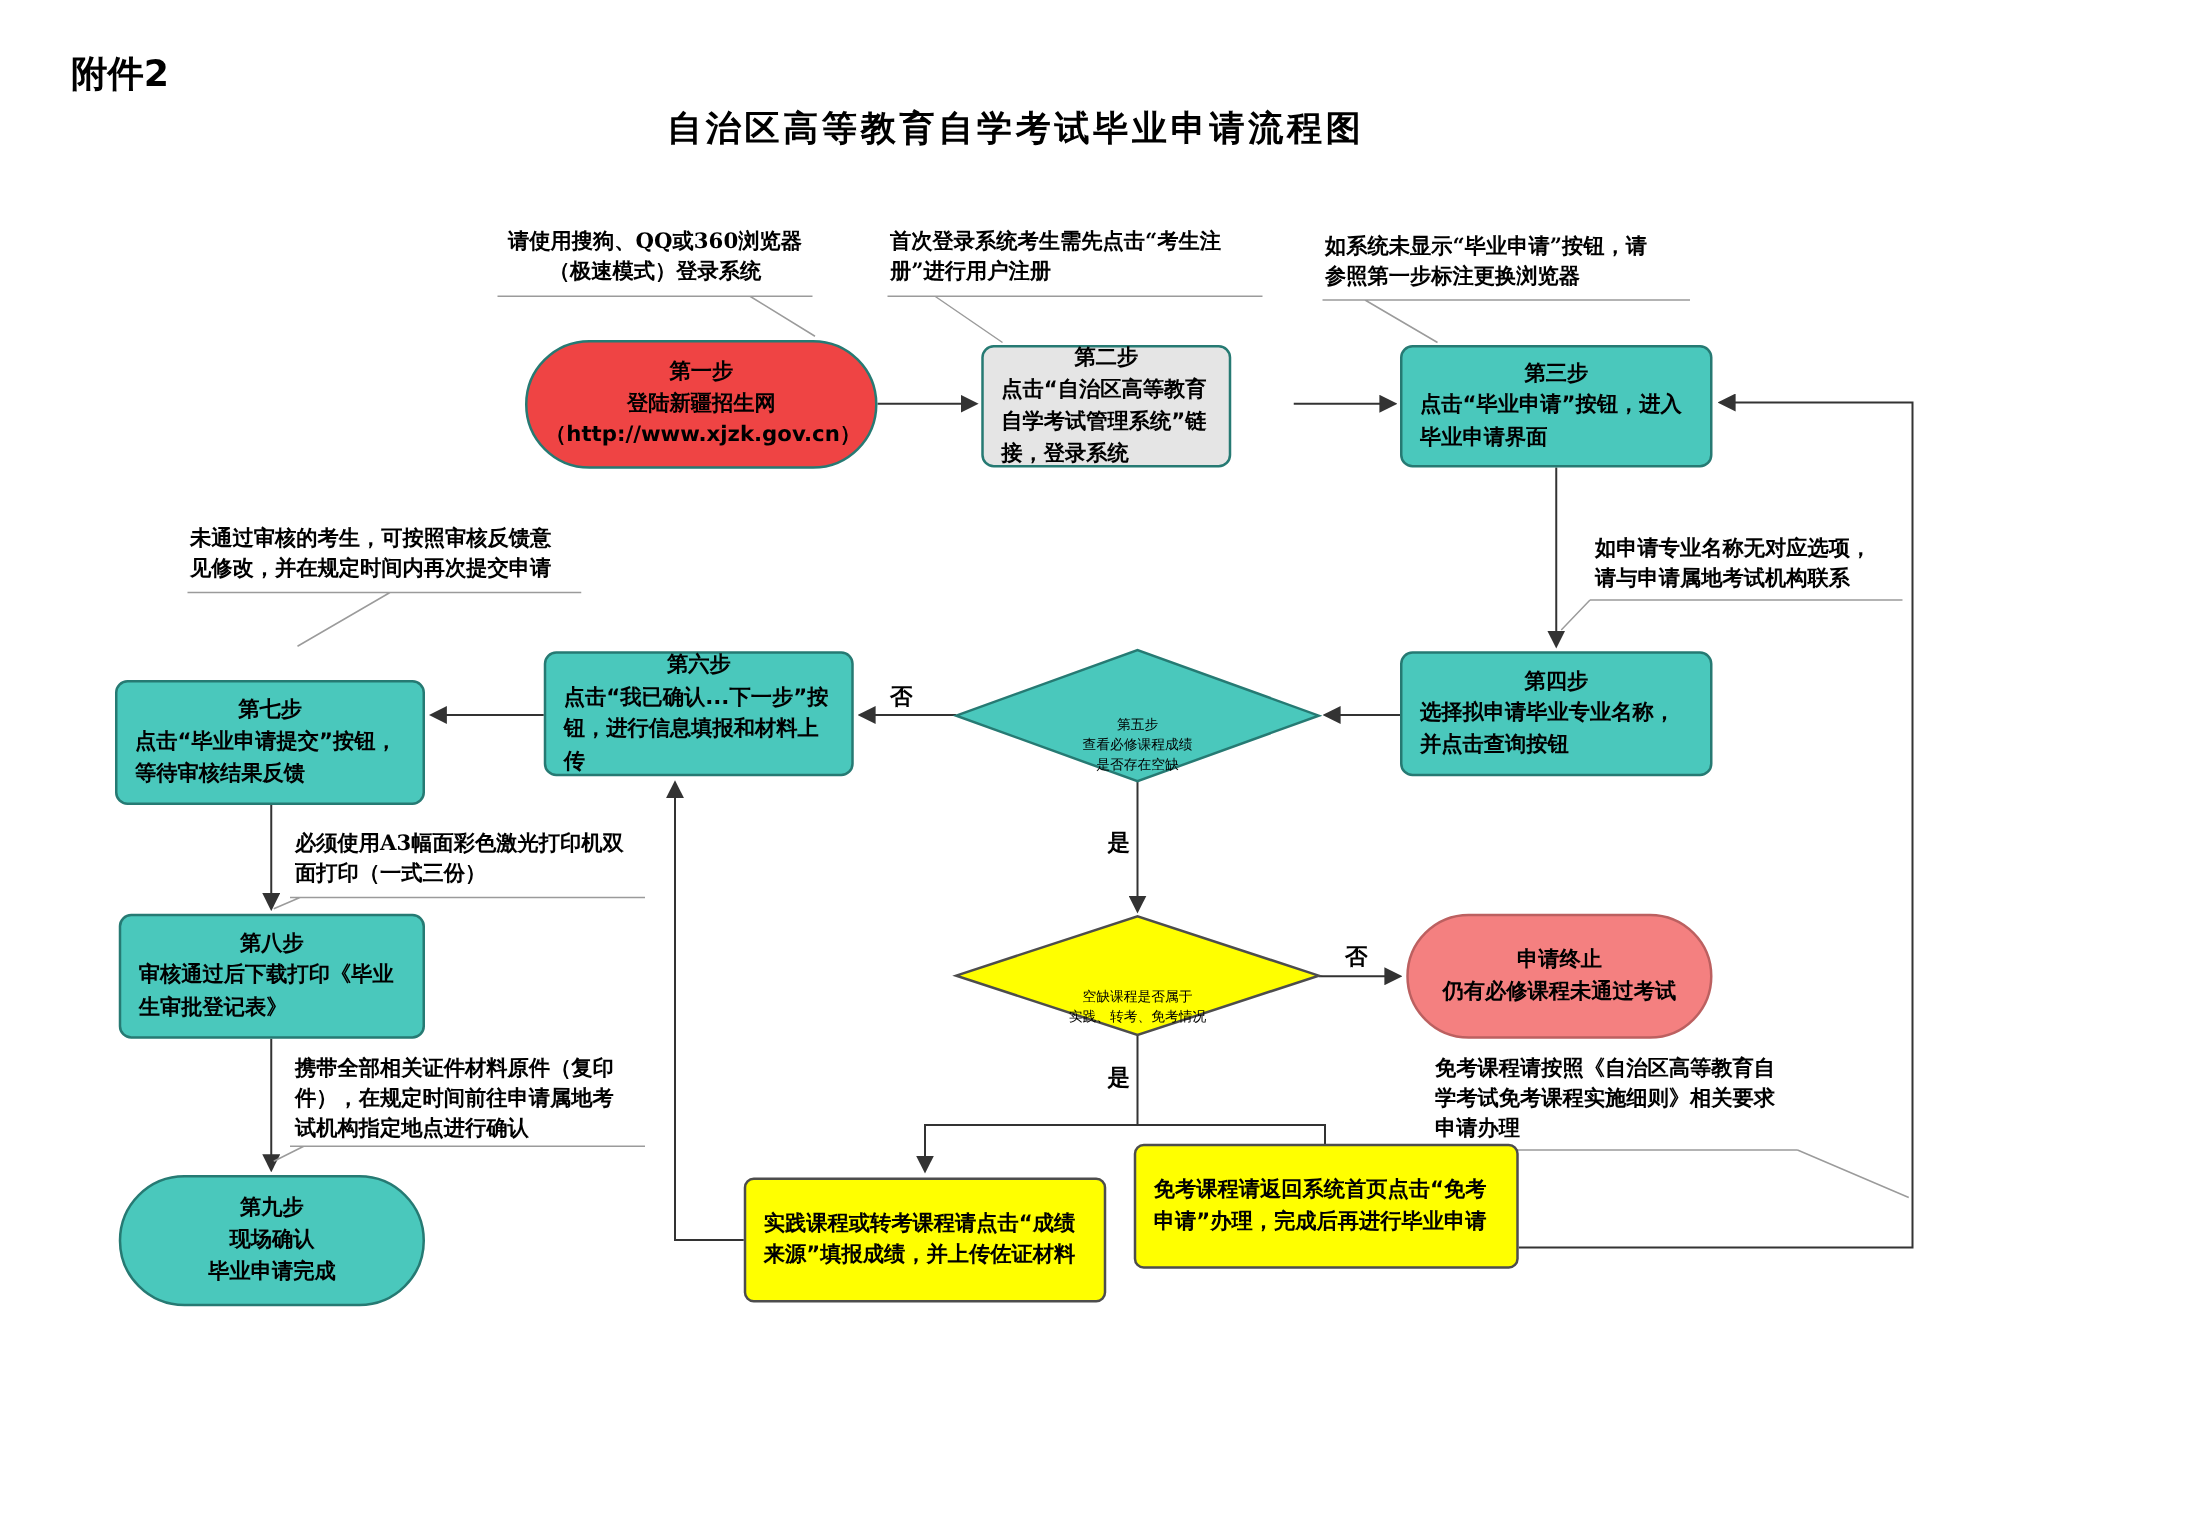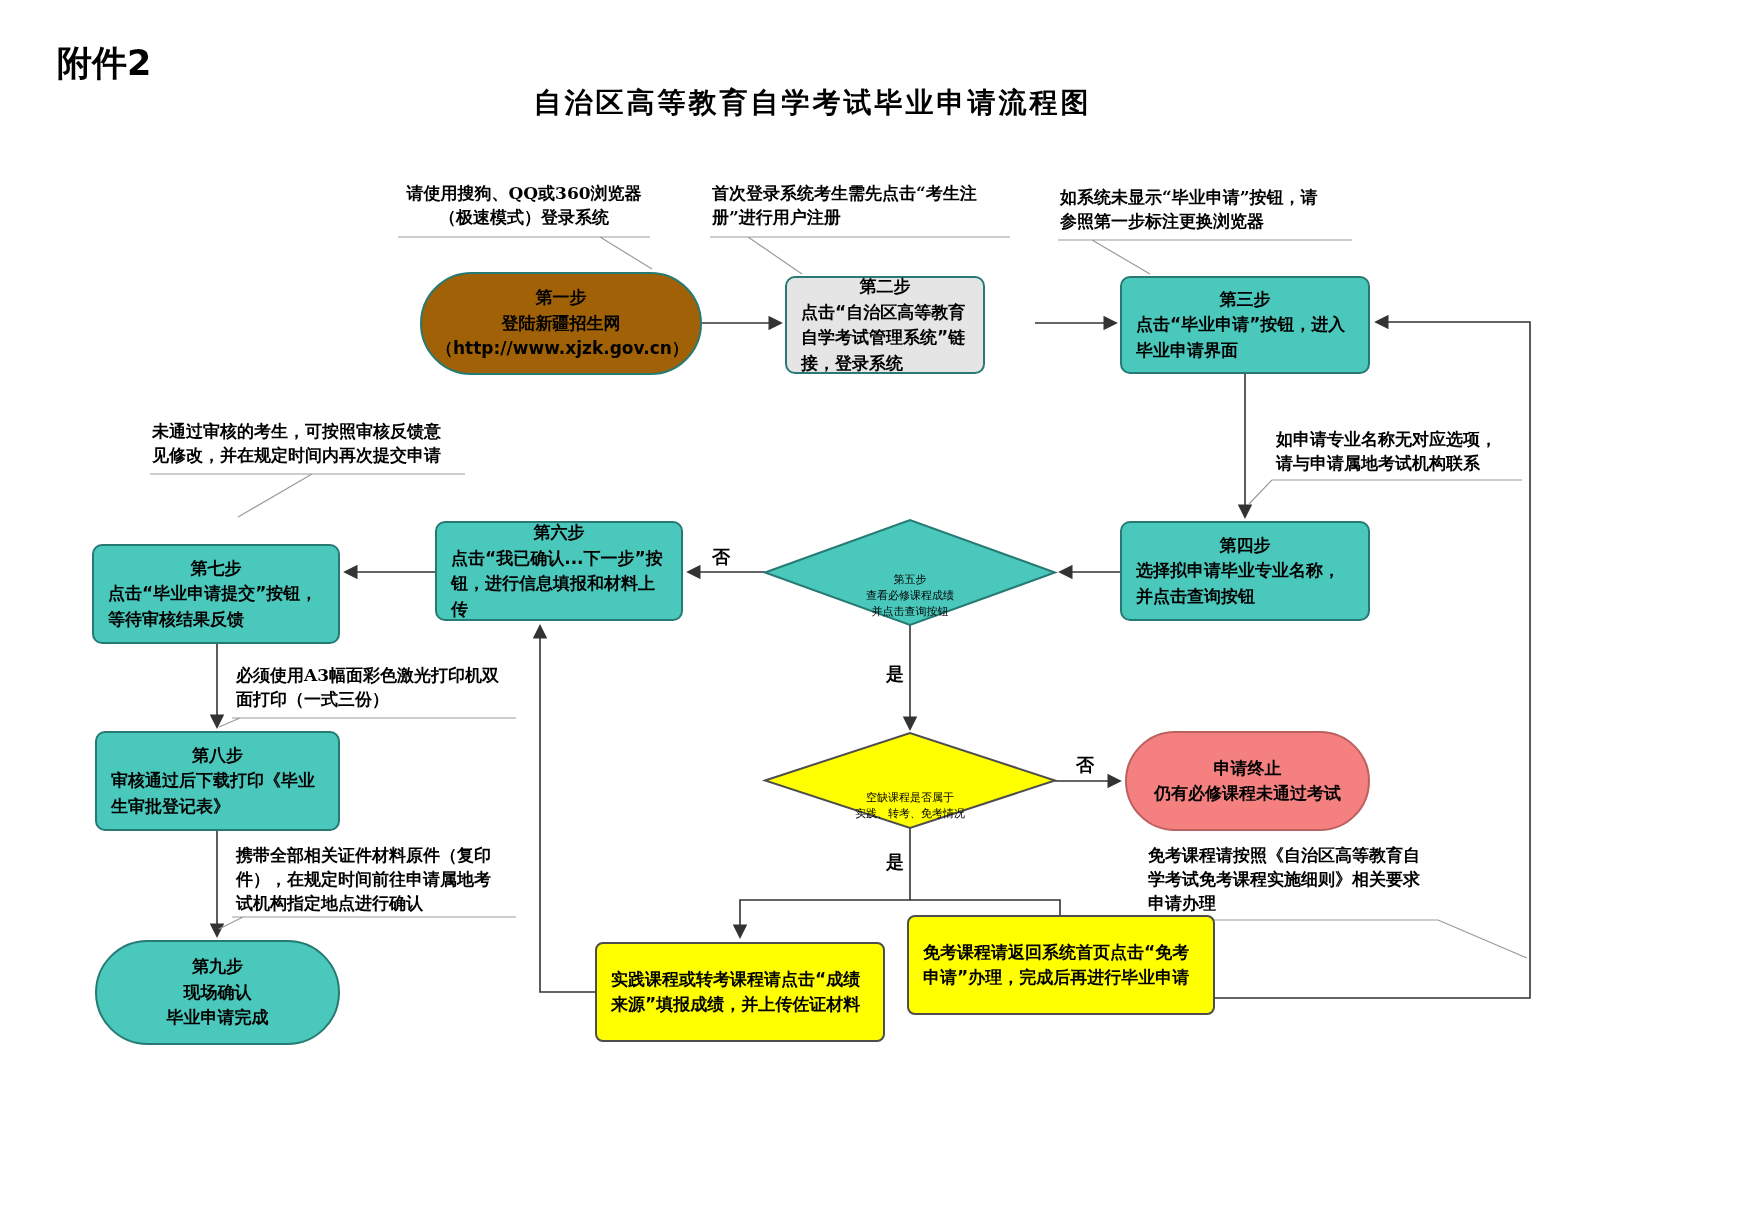--- a/index.html
+++ b/index.html
@@ -2,21 +2,21 @@
 <html><head>
 <meta charset="utf-8">
 <style>
   * { margin:0; padding:0; box-sizing:border-box; }
   html,body { background:#ffffff; }
   .canvas {
     position:relative; width:1763px; height:1221px; background:#ffffff;
     font-family:"DejaVu Sans","Liberation Sans",sans-serif; color:#000; overflow:hidden;
   }
   .connectors { position:absolute; left:0; top:0; }
-  .attachment { position:absolute; left:57px; top:40px; font-size:35px; font-weight:bold; }
+  .attachment { position:absolute; left:57px; top:40px; font-size:29px; font-weight:bold; }
   .page-title {
     position:absolute; left:0; top:84px; width:1625px; text-align:center;
     font-size:28px; font-weight:bold; letter-spacing:3px;
     font-family:"DejaVu Serif","Liberation Serif",serif;
   }
   .node {
     position:absolute; display:flex; flex-direction:column; align-items:center; justify-content:center;
     padding:6px 14px; font-size:17px; font-weight:bold; line-height:1.5; text-align:center;
   }
   .teal-rect    { border:2px solid #267a73; border-radius:10px; }
@@ -76,21 +76,21 @@
       <path d="M1145,920 H1438 M1438,920 L1527,958"></path>
     </g>
 
     <polygon points="765,572.5 910,520 1055,572.5 910,625" stroke="#267a73" stroke-width="2" fill="#4AC8BC"></polygon>
     <polygon points="765,780.5 910,733 1055,780.5 910,828" stroke="#4d4d4d" stroke-width="2" fill="#FFFF00"></polygon>
   </svg>
 
   <div class="attachment">附件2</div>
   <h1 class="page-title">自治区高等教育自学考试毕业申请流程图</h1>
 
-  <div class="node teal-stadium" style="left: 420px; top: 272px; width: 282px; height: 103px; background-color: #a16207;">
+  <div class="node teal-stadium" style="left: 420px; top: 272px; width: 282px; height: 103px; background-color: #ef4444;">
     <div class="line">第一步</div>
     <div class="line">登陆新疆招生网</div>
     <div class="line">（http://www.xjzk.gov.cn）</div>
   </div>
 
   <div class="node teal-rect" style="left: 785px; top: 276px; width: 200px; height: 98px; background-color: #e5e5e5;">
     <div class="line">第二步</div>
     <div class="body">点击“自治区高等教育自学考试管理系统”链接，登录系统</div>
   </div>
 
@@ -100,21 +100,21 @@
   </div>
 
   <div class="node teal-rect" style="left: 1120px; top: 521px; width: 250px; height: 100px; background-color: rgb(74, 200, 188);">
     <div class="line">第四步</div>
     <div class="body">选择拟申请毕业专业名称，并点击查询按钮</div>
   </div>
 
   <div class="diamond-text" style="left:770px;top:526px;width:280px;height:94px">
     <div>第五步</div>
     <div>查看必修课程成绩</div>
-    <div>并点击查询按钮</div>
+    <div>是否存在空缺</div>
   </div>
 
   <div class="node teal-rect" style="left: 435px; top: 521px; width: 248px; height: 100px; background-color: rgb(74, 200, 188);">
     <div class="line">第六步</div>
     <div class="body">点击“我已确认...下一步”按钮，进行信息填报和材料上传</div>
   </div>
 
   <div class="node teal-rect" style="left: 92px; top: 544px; width: 248px; height: 100px; background-color: rgb(74, 200, 188);">
     <div class="line">第七步</div>
     <div class="body">点击“毕业申请提交”按钮，等待审核结果反馈</div>

